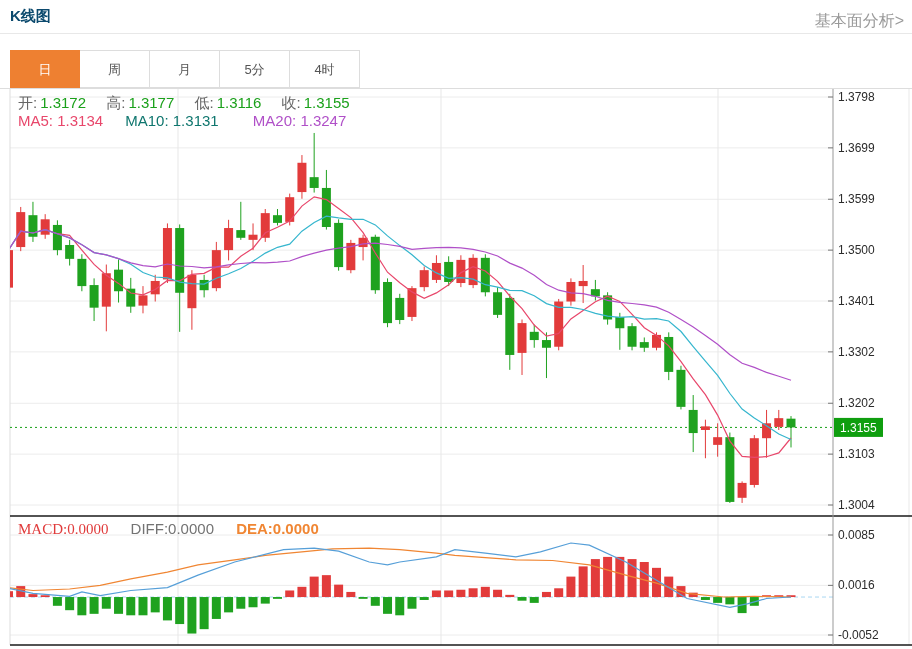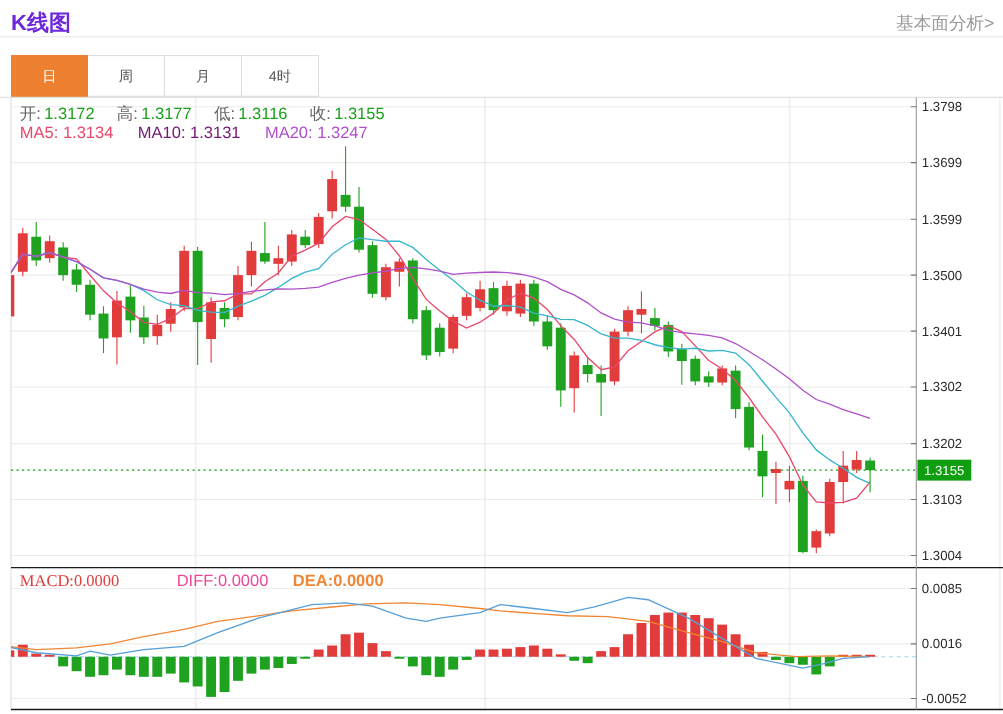--- a/index.html
+++ b/index.html
@@ -1,20 +1,20 @@
 <!DOCTYPE html>
 <html><head>
 <meta charset="utf-8">
 <style>
   html,body{margin:0;padding:0;background:#fff}
   body{width:912px;height:649px;position:relative;overflow:hidden;
        font-family:"Liberation Sans","DejaVu Sans",sans-serif}
   #chart-svg{position:absolute;left:0;top:0;z-index:0}
   .ov{position:absolute;z-index:1}
-  #page-title{left:10px;top:7px;font-size:20px;font-weight:bold;color:#6d28d9}
+  #page-title{left:10px;top:7px;font-size:15px;font-weight:bold;color:#0c4a6e}
   #header-link{right:8px;top:11px;font-size:16px;color:#999;cursor:pointer}
   #title-divider{left:0;top:33px;width:912px;height:0;border-top:1px solid #e8e8e8}
   #tabbar{left:10px;top:50px;display:flex;z-index:1}
   .tab{width:70px;height:38px;line-height:38px;text-align:center;font-size:13px;color:#555;
        background:#fff;border:1px solid #ddd;border-left:none;box-sizing:border-box;cursor:pointer}
   .tab:first-child{border-left:1px solid #ddd}
   .tab.active{background:#ee8031;border-color:#ee8031;color:#fff}
   #chart-topline{left:0;top:88px;width:912px;height:0;border-top:1px solid #ddd}
   .legend{white-space:nowrap;font-size:15px}
   #ohlc-legend{left:18px;top:94px}
@@ -297,34 +297,35 @@
   </svg>
 
 <div class="ov" id="page-title">K线图</div>
 <div class="ov" id="header-link">基本面分析&gt;</div>
 <div class="ov" id="title-divider"></div>
 
 <div class="ov" id="tabbar">
   <div class="tab active">日</div>
   <div class="tab">周</div>
   <div class="tab">月</div>
+  <div class="tab">5分</div>
   <div class="tab">4时</div>
 </div>
 <div class="ov" id="chart-topline"></div>
 
 <div class="ov legend" id="ohlc-legend">
   <span class="ll" style="color: rgb(102, 102, 102);">开:</span><span class="lv" style="color: rgb(27, 161, 27);">1.3172</span>
   <span class="ll" style="color: rgb(102, 102, 102);">高:</span><span class="lv" style="color: rgb(27, 161, 27);">1.3177</span>
   <span class="ll" style="color: rgb(102, 102, 102);">低:</span><span class="lv" style="color: rgb(27, 161, 27);">1.3116</span>
   <span class="ll" style="color: rgb(102, 102, 102);">收:</span><span class="lv" style="color: rgb(27, 161, 27);">1.3155</span>
 </div>
 
 <div class="ov legend" id="ma-legend">
   <span class="litem" style="color: rgb(232, 71, 107);"><span>MA5:</span> <span>1.3134</span></span>
-  <span class="litem" style="color: #701a75;"><span>MA10:</span> <span>1.3131</span></span>
-  <span class="litem" style="color: rgb(176, 80, 200);"><span>MA20:</span> <span>1.3247</span></span>
+  <span class="litem" style="color: #0f766e;"><span>MA10:</span> <span>1.3131</span></span>
+  <span class="litem" style="color: rgb(176, 80, 200); margin-left: 12px;"><span>MA20:</span> <span>1.3247</span></span>
 </div>
 
 <div class="ov legend" id="macd-legend">
   <span class="litem" style="color: rgb(224, 59, 59); font-family: Liberation Serif, serif;"><span>MACD:</span><span>0.0000</span></span>
-  <span class="litem" style="color: #ec4899; margin-left: 30px;"><span>DIFF:</span><span>0.0000</span></span>
+  <span class="litem" style="color: #737373;"><span>DIFF:</span><span>0.0000</span></span>
   <span class="litem" style="color: rgb(240, 134, 51); font-weight: bold;"><span>DEA:</span><span>0.0000</span></span>
 </div>
 
 </body></html>

